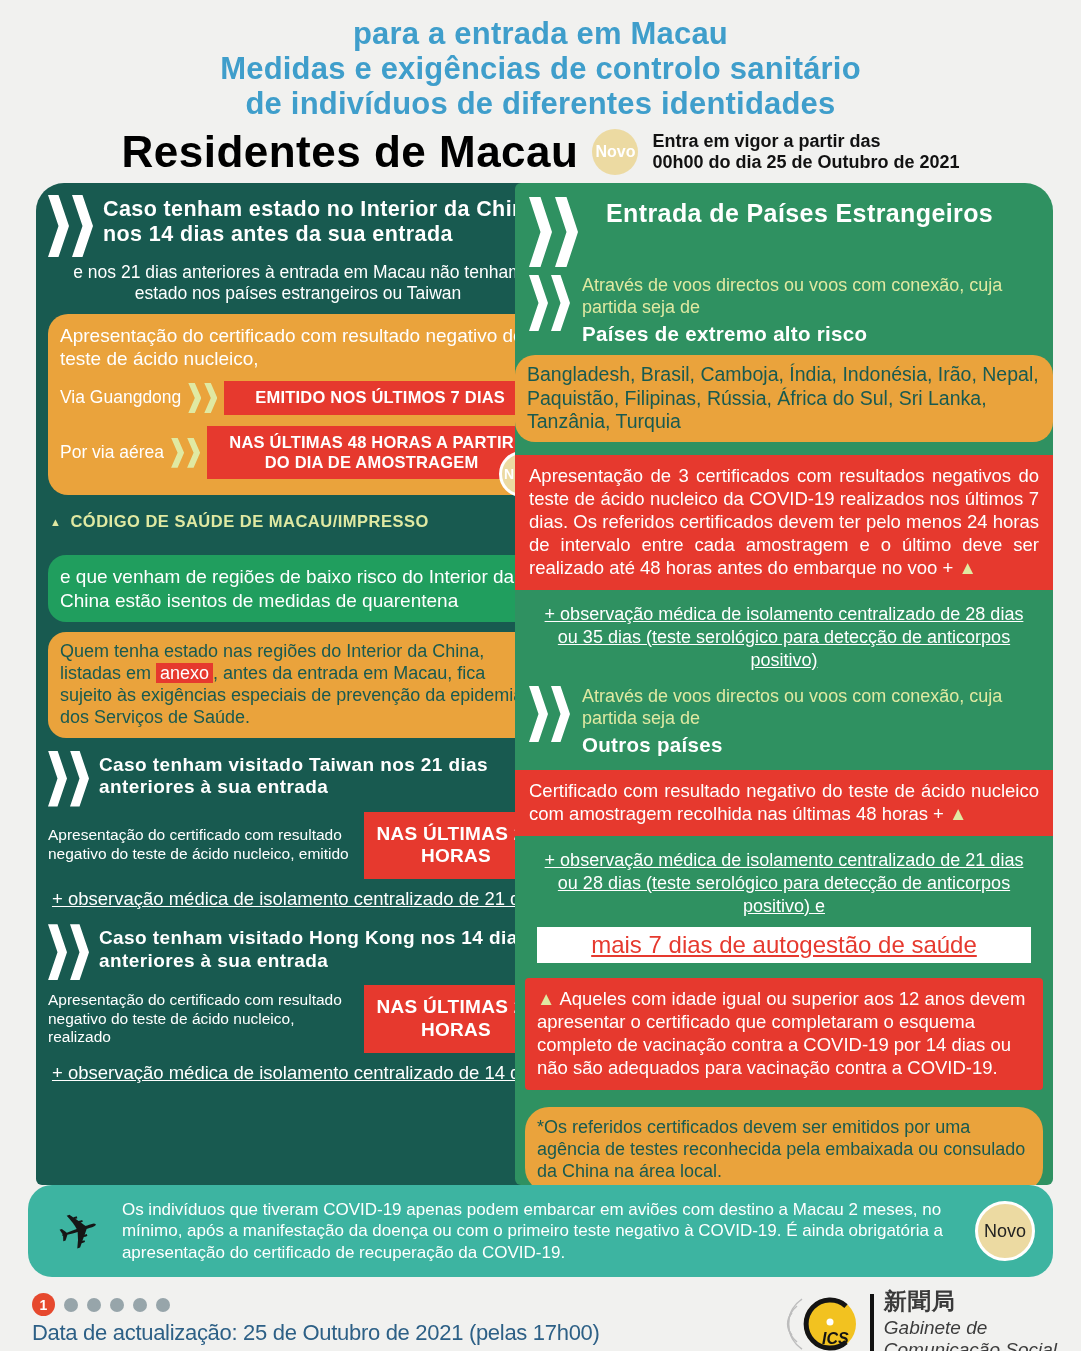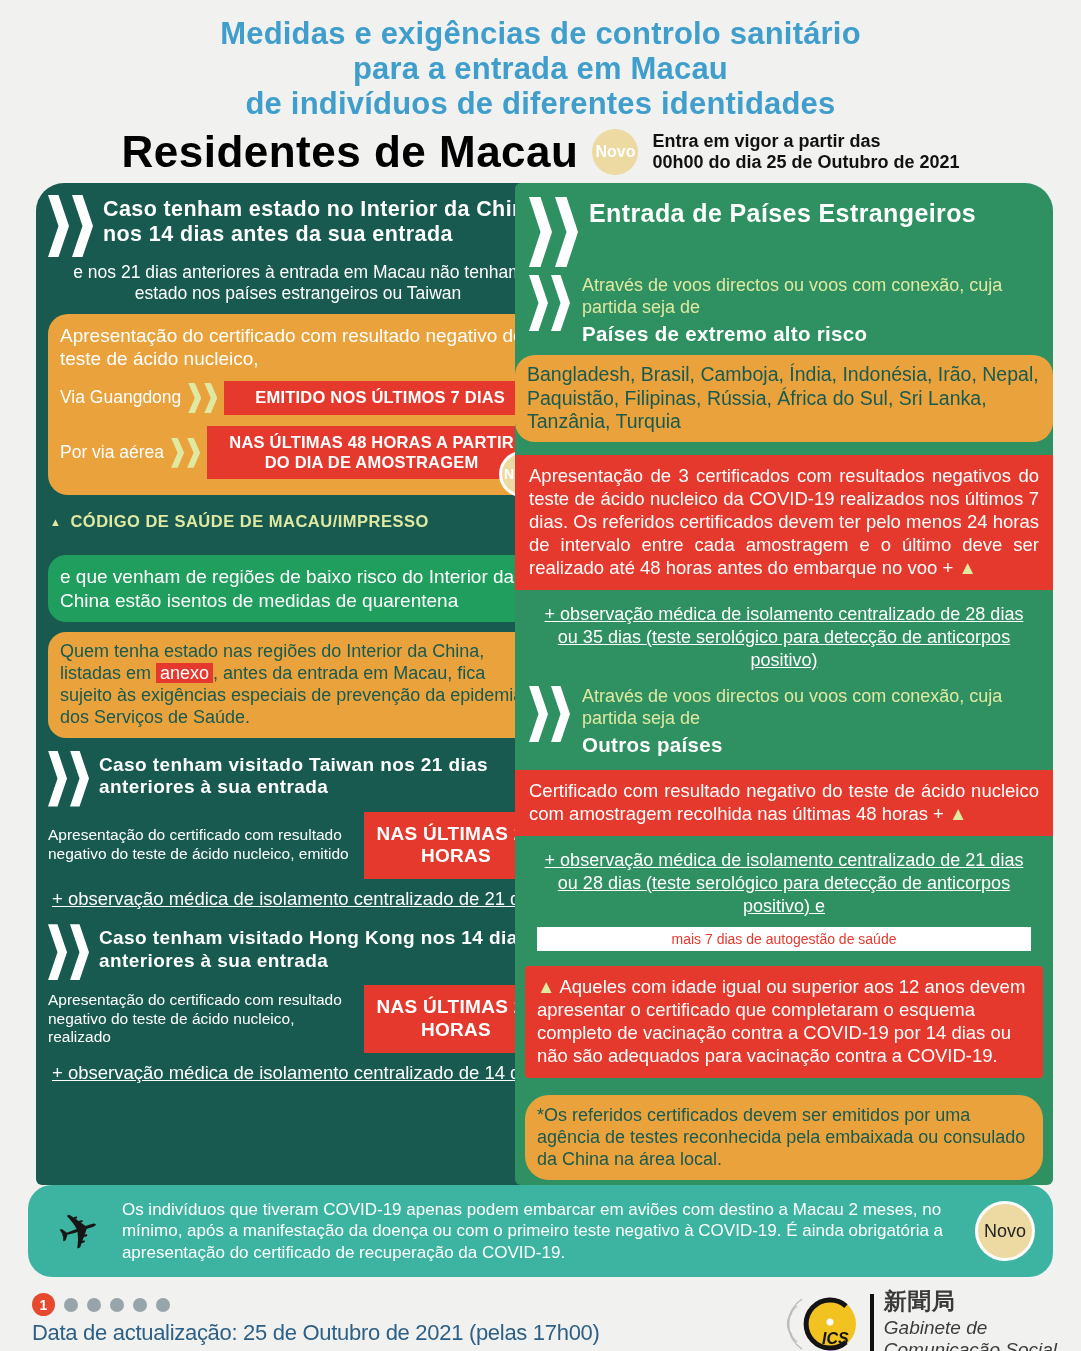--- a/index.html
+++ b/index.html
@@ -45,30 +45,30 @@
   .anexo { background:#e6392e; color:#fff; padding:0 4px; }
 
   .visit { margin-top:13px; }
   .visit .h2 { font-size:19px; font-weight:bold; line-height:1.18; letter-spacing:0.4px; padding-top:3px; }
   .cert-row { display:flex; gap:8px; align-items:center; margin-top:5px; }
   .cert-row .txt { font-size:15.5px; line-height:1.22; flex:1; }
   .rbox-big { background:#e6392e; color:#fff; font-weight:bold; font-size:19px; text-align:center; padding:11px 8px; line-height:1.2; flex:none; width:184px; letter-spacing:0.3px; }
   .obs { text-align:center; text-decoration:underline; font-size:18.5px; line-height:1.3; margin-top:8px; }
 
   
-  .r-head { display:flex; gap:11px; padding:14px 14px 0; align-items:flex-start; }
+  .r-head { display:flex; gap:28px; padding:14px 14px 0; align-items:flex-start; }
   .r-head .h { font-size:25px; font-weight:bold; line-height:1.18; letter-spacing:0.4px; padding-top:2px; }
   .r-sub { display:flex; gap:12px; padding:8px 14px 0; align-items:flex-start; }
   .r-sub .intro { color:#e0e9a2; font-size:18px; line-height:1.22; }
   .r-sub .lbl { color:#fff; font-weight:bold; font-size:20.5px; margin-top:3px; letter-spacing:0.3px; }
   .countries { background:#eaa33c; border-radius:20px; color:#185a50; font-size:19.5px; line-height:1.22; padding:8px 12px; margin-top:9px; }
   .red-full { background:#e6392e; padding:10px 14px; font-size:18.5px; line-height:1.24; text-align:justify; margin-top:13px; }
   .tri-y { color:#e0e9a2; }
   .r-obs { text-align:center; text-decoration:underline; font-size:18px; line-height:1.28; margin:13px 18px 0; }
-  .white-strip { background:#fff; color:#e6392e; text-align:center; font-size:14px; padding:4px 6px; margin:9px 22px 0; }
+  .white-strip { background:#fff; color:#e6392e; text-decoration:underline; text-align:center; font-size:24px; padding:4px 6px; margin:9px 22px 0; }
   .vacc { background:#e6392e; border-radius:4px; margin:15px 10px 0; padding:10px 12px; font-size:18.5px; line-height:1.24; }
   .agency { background:#eaa33c; border-radius:24px; margin:17px 10px 0; padding:9px 12px; color:#185a50; font-size:18px; line-height:1.24; }
 
   
   .notice { position:absolute; left:28px; top:1185px; width:1025px; height:92px; background:#3db4a1; border-radius:24px; display:flex; align-items:center; gap:22px; padding:0 18px 0 30px; color:#fff; }
   .plane { font-size:50px; color:#161616; transform:rotate(-18deg); flex:none; line-height:1; }
   .notice .txt { font-size:17px; line-height:1.24; flex:1; }
   .novo-lg { width:60px; height:60px; border-radius:50%; background:#ecdaa2; border:3px solid #fff; color:#222; font-size:18px; display:flex; align-items:center; justify-content:center; flex:none; }
 
   
@@ -80,22 +80,22 @@
   .logo-bar { width:4px; height:58px; background:#111; }
   .logo-cn { font-size:23px; color:#3a3a3a; font-weight:bold; letter-spacing:1px; }
   .logo-pt { font-style:italic; font-size:19px; color:#3c3c3c; line-height:1.15; }
 </style>
 </head>
 <body>
 
 <div class="page">
 
   <div class="title">
+    <div>para a entrada em Macau</div>
     <div>Medidas e exigências de controlo sanitário</div>
-    <div>para a entrada em Macau</div>
     <div>de indivíduos de diferentes identidades</div>
   </div>
   <div class="audience-row">
     <div class="audience">Residentes de Macau</div>
     <div class="novo-hdr">Novo</div>
     <div class="effective">
       <div>Entra em vigor a partir das</div>
       <div>00h00 do dia 25 de Outubro de 2021</div>
     </div>
   </div>

